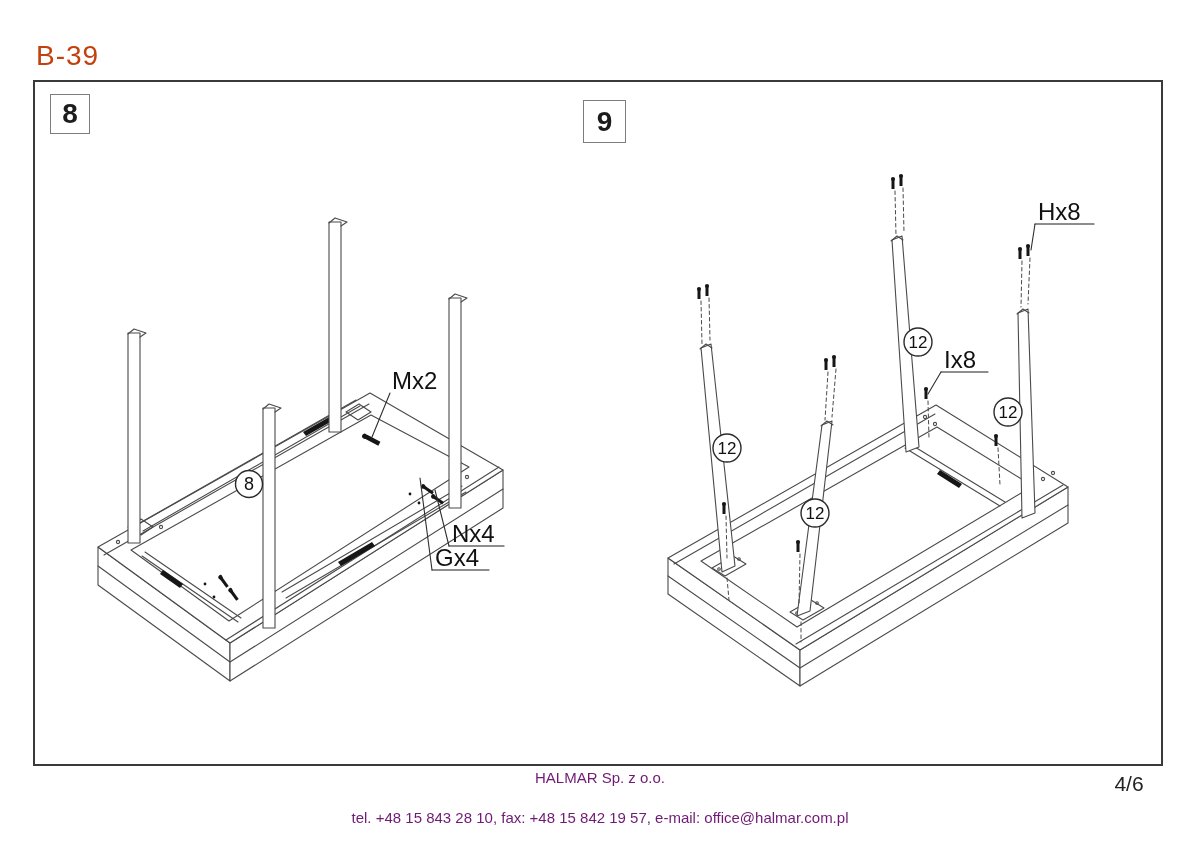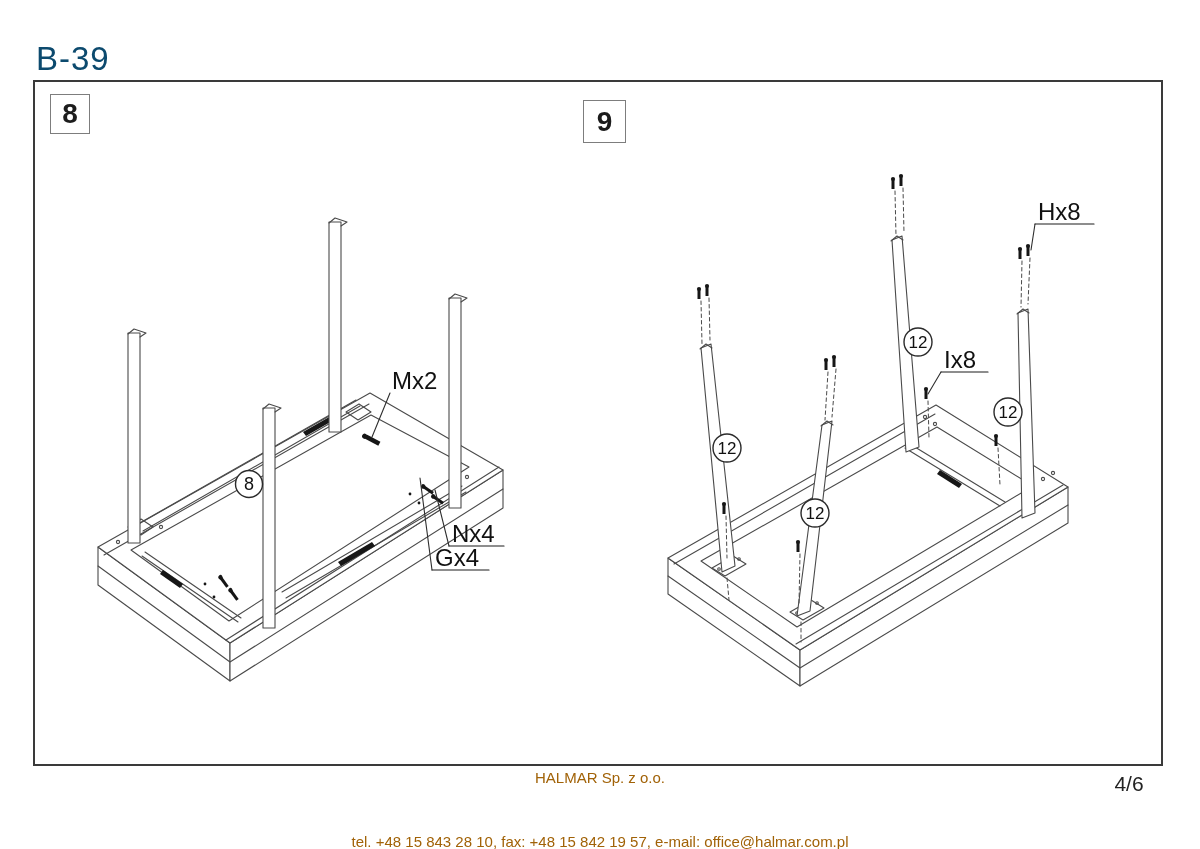--- a/index.html
+++ b/index.html
@@ -1,28 +1,28 @@
 <!DOCTYPE html>
 <html><head>
 <meta charset="utf-8">
 <style>
   html,body{margin:0;padding:0;background:#fff;}
   .page{position:relative;width:1200px;height:849px;background:#fff;overflow:hidden;
         font-family:"Liberation Sans",sans-serif;color:#111;}
-  .title{position:absolute;left:36px;top:40px;font-size:33px;letter-spacing:1px;color:#0c4a6e;}
+  .title{position:absolute;left:36px;top:40px;font-size:28px;letter-spacing:1px;color:#c2410c;}
   .sheet-border{position:absolute;left:33px;top:80px;width:1130px;height:686px;
         border:2px solid #3a3a3a;box-sizing:border-box;}
   .step-box{position:absolute;border:1px solid #7d7d7d;background:#fff;
         display:flex;align-items:center;justify-content:center;
         font-size:28px;font-weight:600;color:#1c1c1c;}
   .step8{left:50px;top:94px;width:38px;height:38px;}
   .step9{left:583px;top:100px;width:41px;height:41px;}
   .drawing{position:absolute;}
   .footer-line{position:absolute;left:0;width:1200px;text-align:center;
-        font-size:15px;color:#a16207;}
+        font-size:15px;color:#701a75;}
   .pagenum{position:absolute;left:1098px;top:772px;width:62px;text-align:center;
         font-size:21px;color:#222;}
   
   .art path,.art line,.art polyline,.art circle,.art rect{stroke:#4a4a4a;fill:none;
         stroke-width:1.1;stroke-linejoin:round;stroke-linecap:round;}
   .art .wface{fill:#ffffff;}
   .art .blk{fill:#161616;stroke:none;}
   .art .dash{stroke-dasharray:3.5,3;stroke-width:1;}
   .art .leader{stroke:#2e2e2e;stroke-width:1.1;}
   .art .uline{stroke:#1d1d1d;stroke-width:1.2;}
@@ -272,16 +272,16 @@
         <text class="badge-t" x="727" y="454">12</text>
       </g>
       <g>
         <circle class="badge-c" cx="815" cy="513" r="14"></circle>
         <text class="badge-t" x="815" y="519">12</text>
       </g>
     </g>
   </svg>
 
   <div class="footer-line" style="top:769px;">HALMAR Sp. z o.o.</div>
-  <div class="footer-line" style="top:809px;margin-top:24px;">tel. +48 15 843 28 10, fax: +48 15 842 19 57, e-mail: office@halmar.com.pl</div>
+  <div class="footer-line" style="top:809px;">tel. +48 15 843 28 10, fax: +48 15 842 19 57, e-mail: office@halmar.com.pl</div>
   <div class="pagenum">4/6</div>
 
 </div>
 
 </body></html>

